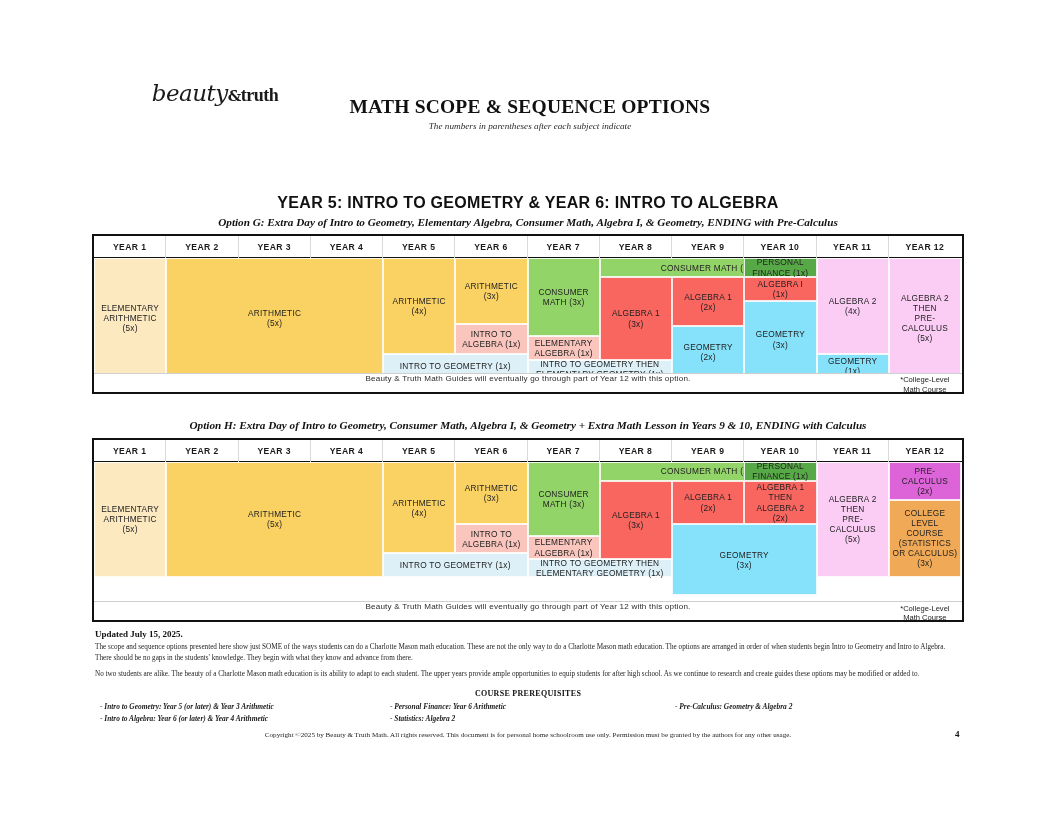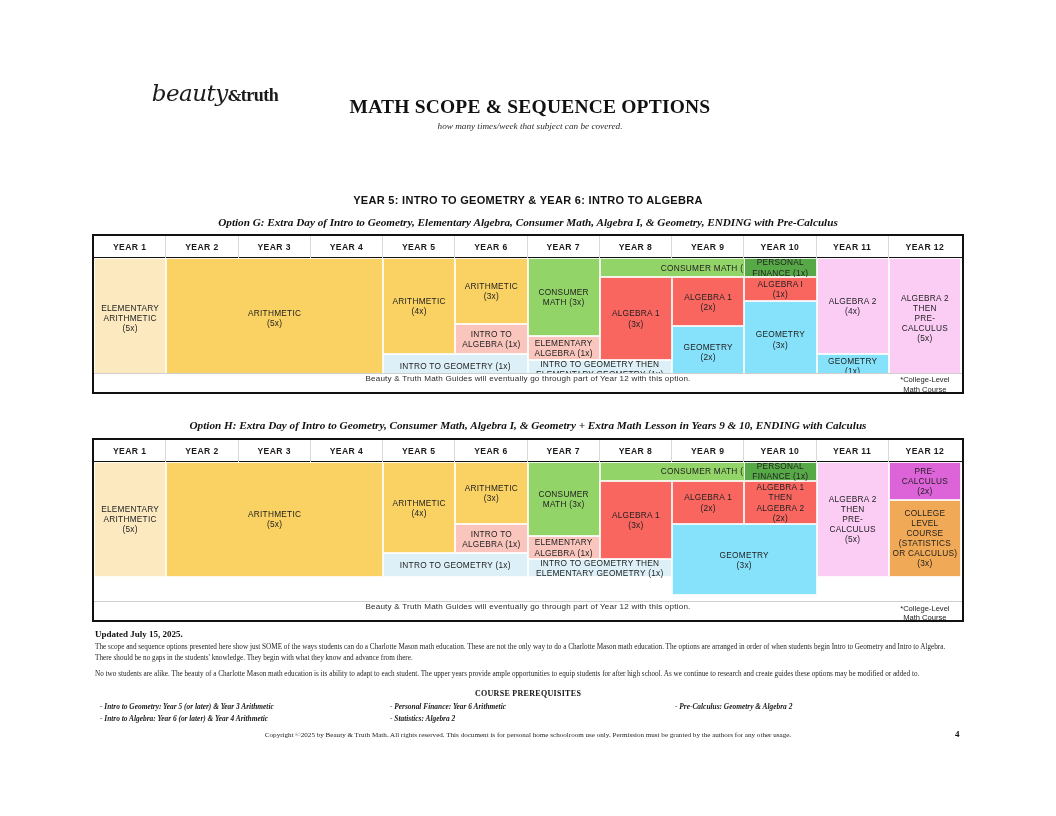--- a/index.html
+++ b/index.html
@@ -35,21 +35,21 @@
   }
   .doc-sub{
     position:absolute;left:330px;top:120px;width:400px;text-align:center;
     font-family:"Liberation Serif", serif;
     font-style:italic;font-size:9.2px;line-height:1.45;color:#2a2a2a;
   }
 
   
   .section-title{
     position:absolute;width:1056px;text-align:center;
-    font-weight:bold;font-size:11px;letter-spacing:0.3px;color:#111;
+    font-weight:bold;font-size:16px;letter-spacing:0.3px;color:#111;
   }
   .option-title{
     position:absolute;width:1056px;text-align:center;
     font-family:"Liberation Serif", serif;
     font-weight:bold;font-style:italic;font-size:11.2px;color:#111;
   }
 
   
   .chart{position:absolute;border:2.5px solid #111;background:#fff;box-sizing:border-box;}
   .hdr-row{position:absolute;left:0;top:0;right:0;height:22px;border-bottom:1.5px solid #111;box-sizing:border-box;}
@@ -113,21 +113,21 @@
 <body>
 
 <div class="page">
 
   <div class="logo-block">
     <div class="logo-script"><span>beauty</span><span class="amp">&amp;</span><span class="bold">truth</span></div>
   </div>
 
   <div class="doc-title">MATH SCOPE &amp; SEQUENCE OPTIONS</div>
   <div class="doc-sub">
-    <div>how many times/week that subject can be covered.</div>
+    <div>The numbers in parentheses after each subject indicate</div>
   </div>
 
   <div class="section-title" style="top:194px;">YEAR 5: INTRO TO GEOMETRY &amp; YEAR 6: INTRO TO ALGEBRA</div>
 
   <div id="charts-host">
       <div class="option-title" style="top: 216px;">Option G: Extra Day of Intro to Geometry, Elementary Algebra, Consumer Math, Algebra I, &amp; Geometry, ENDING with Pre-Calculus</div>
       <div class="chart" style="left: 92px; top: 234px; width: 872px; height: 160px;">
         <div class="hdr-row">
           <div class="hdr-cell" style="left: 0px; width: 72.25px;">YEAR 1</div>
           <div class="hdr-cell" style="left: 72.25px; width: 72.25px;">YEAR 2</div>

